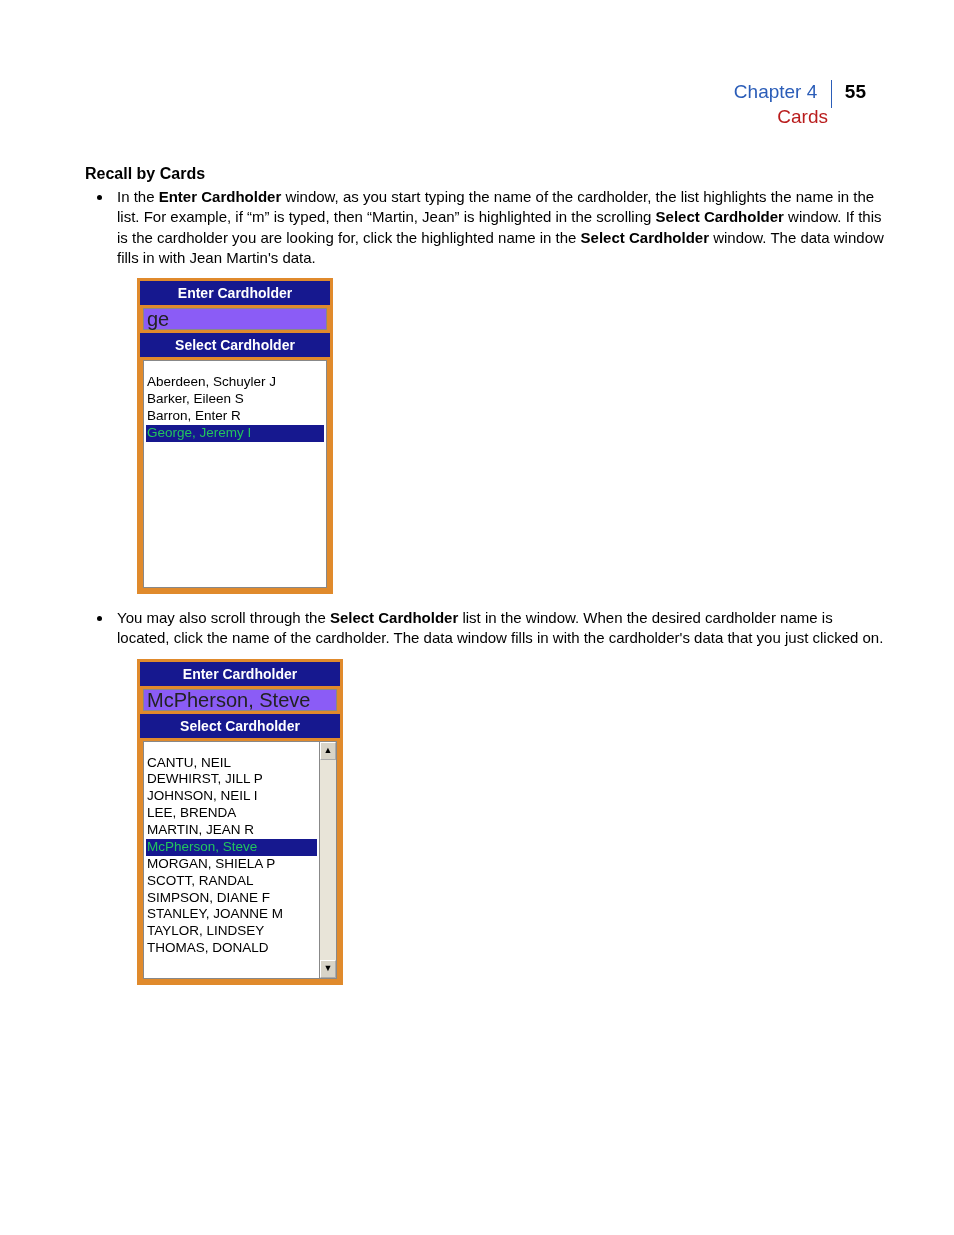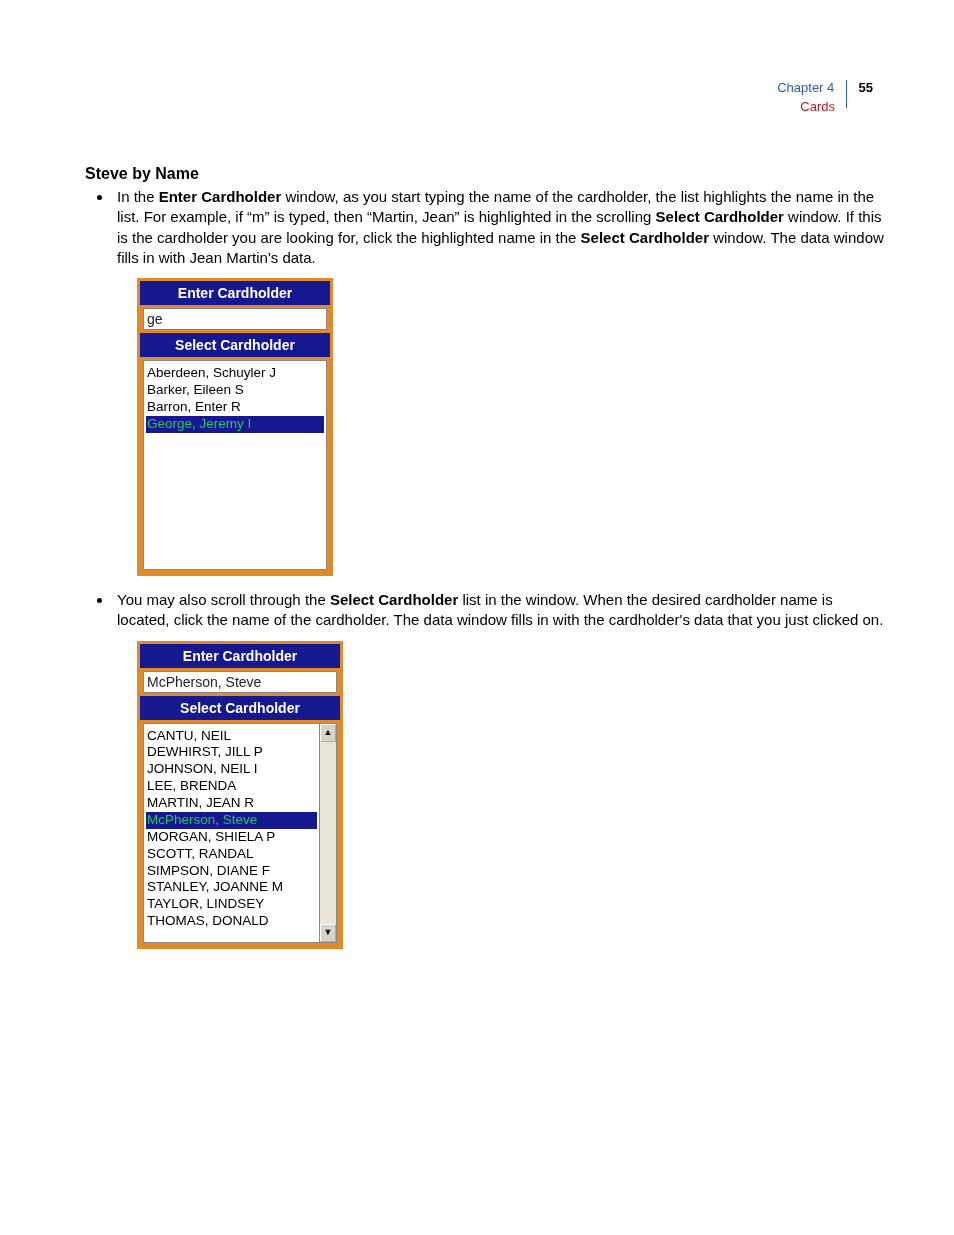--- a/index.html
+++ b/index.html
@@ -13,23 +13,23 @@
   .page {
     width: 954px;
     height: 1235px;
     position: relative;
     box-sizing: border-box;
     padding: 80px 70px 0 85px;
   }
   .header {
     position: absolute;
     top: 80px;
-    right: 81px;
+    right: 88px;
     text-align: right;
-    font-size: 13px;
+    font-size: 19px;
     line-height: 1.3;
   }
   .header .chap { color: #2b5db8; display:inline-block; }
   .header .divider { display:inline-block; border-left:1px solid #2b5db8; height:28px; margin:0 8px -9px 8px; vertical-align:top;}
   .header .pnum { font-weight:bold; color:#000; display:inline-block;}
   .header .sub { color:#b91c1c; display:block; margin-right:38px;}
   .content { margin-top: 85px; }
   h3 {
     font-size: 16px;
     font-weight: bold;
@@ -48,37 +48,37 @@
   .widget2 { width:200px; }
   .whdr {
     background:#16188f;
     color:#fff;
     font-weight:bold;
     text-align:center;
     padding:4px 0;
     font-size:14px;
   }
   .winput {
-    background:#ffffff;
+    background:#8b5cf6;
     border:1px solid #888;
     margin:3px;
     padding:1px 3px;
-    font-size:14px;
+    font-size:20px;
     color:#222;
     height:18px;
     line-height:18px;
   }
   .wlistwrap { display:flex; margin:3px; }
   .wlist {
     background:#fff;
     border:1px solid #888;
     flex:1;
     font-size:13.5px;
     line-height:1.25;
-    padding:4px 2px;
+    padding:13px 2px;
     overflow:hidden;
   }
   .wlist.h1 { height:200px; }
   .wlist.h2 { height:210px; }
   .wlist div { white-space:nowrap; padding:0 1px; }
   .wlist .sel { background:#16188f; color:#22c55e; }
   .sbar { width:16px; background:#d8d4c8; border:1px solid #888; border-left:none; display:flex; flex-direction:column; }
   .sbar .btn { height:16px; background:#d8d4c8; border:1px outset #fff; font-size:9px; text-align:center; line-height:14px; color:#000;}
   .sbar .track { flex:1; background:#e8e4d8; }
 </style>
@@ -87,21 +87,21 @@
 
 <div class="page">
   <div class="header">
     <span class="chap">Chapter 4</span>
     <span class="divider"></span>
     <span class="pnum">55</span>
     <span class="sub">Cards</span>
   </div>
 
   <div class="content">
-    <h3>Steve by Name</h3>
+    <h3>Recall by Cards</h3>
     <ul>
       <li>
         <span>In the </span><span class="b">Enter Cardholder</span><span> window, as you start typing the name of the cardholder, the list highlights the name in the list. For example, if “m” is typed, then “Martin, Jean” is highlighted in the scrolling </span><span class="b">Select Cardholder</span><span> window. If this is the cardholder you are looking for, click the highlighted name in the </span><span class="b">Select Cardholder</span><span> window. The data window fills in with Jean Martin's data.</span>
       </li>
     </ul>
 
     <div class="widget">
       <div class="whdr">Enter Cardholder</div>
       <div class="winput">ge</div>
       <div class="whdr">Select Cardholder</div>

